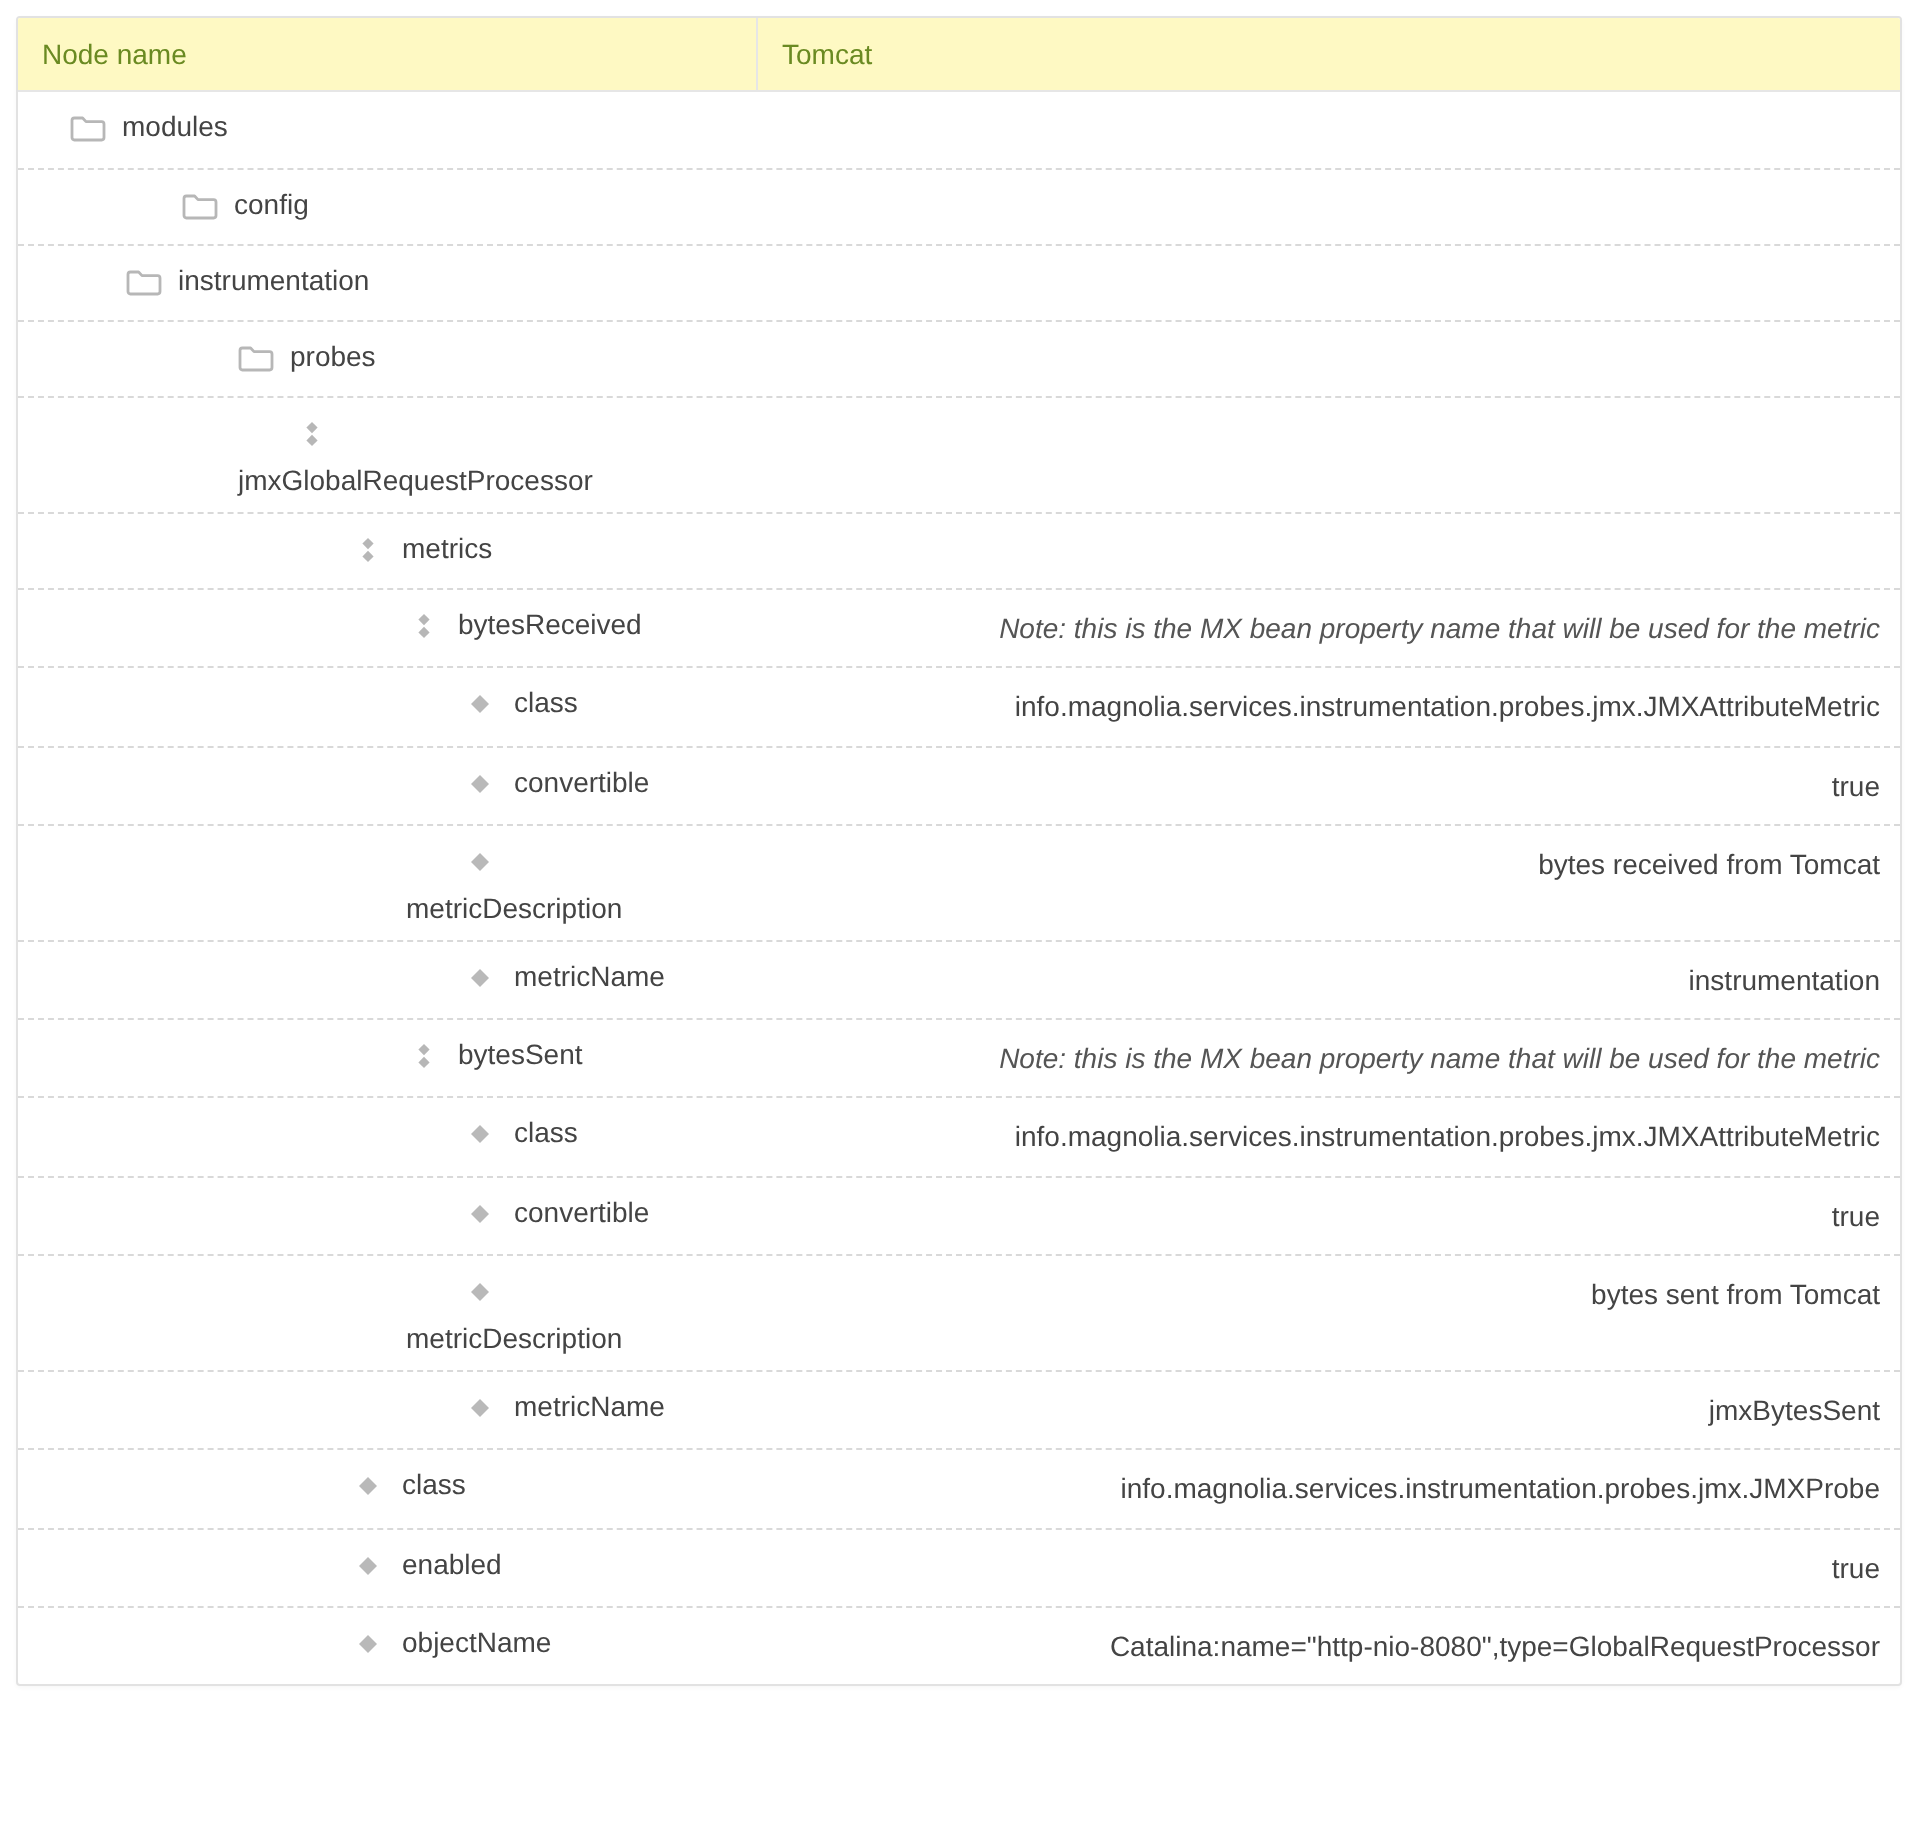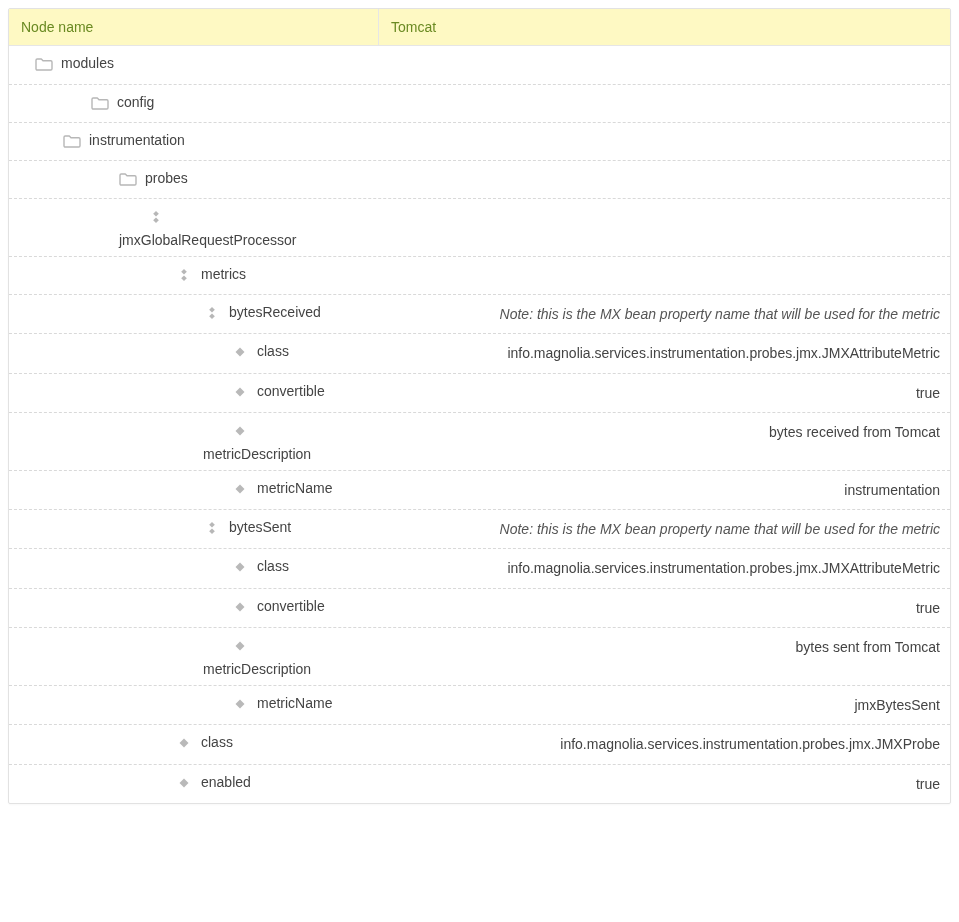--- a/index.html
+++ b/index.html
@@ -306,14 +306,26 @@
           <span class="indent" style="width: 162px;"></span>
           <span class="icon">
             <svg width="12" height="12" viewBox="0 0 12 12">
               <path d="M6 1.5 L10.5 6 L6 10.5 L1.5 6 Z" fill="#b9b9b9"></path>
             </svg>
           </span>
           <span class="label">enabled</span>
         </div>
         <div class="value-col"><span>true</span></div>
       </div>
+      <div class="row">
+        <div class="name-col">
+          <span class="indent" style="width: 162px;"></span>
+          <span class="icon">
+            <svg width="12" height="12" viewBox="0 0 12 12">
+              <path d="M6 1.5 L10.5 6 L6 10.5 L1.5 6 Z" fill="#b9b9b9"></path>
+            </svg>
+          </span>
+          <span class="label">objectName</span>
+        </div>
+        <div class="value-col"><span>Catalina:name="http-nio-8080",type=GlobalRequestProcessor</span></div>
+      </div>
     </div>
 </div>
 
 </body></html>

